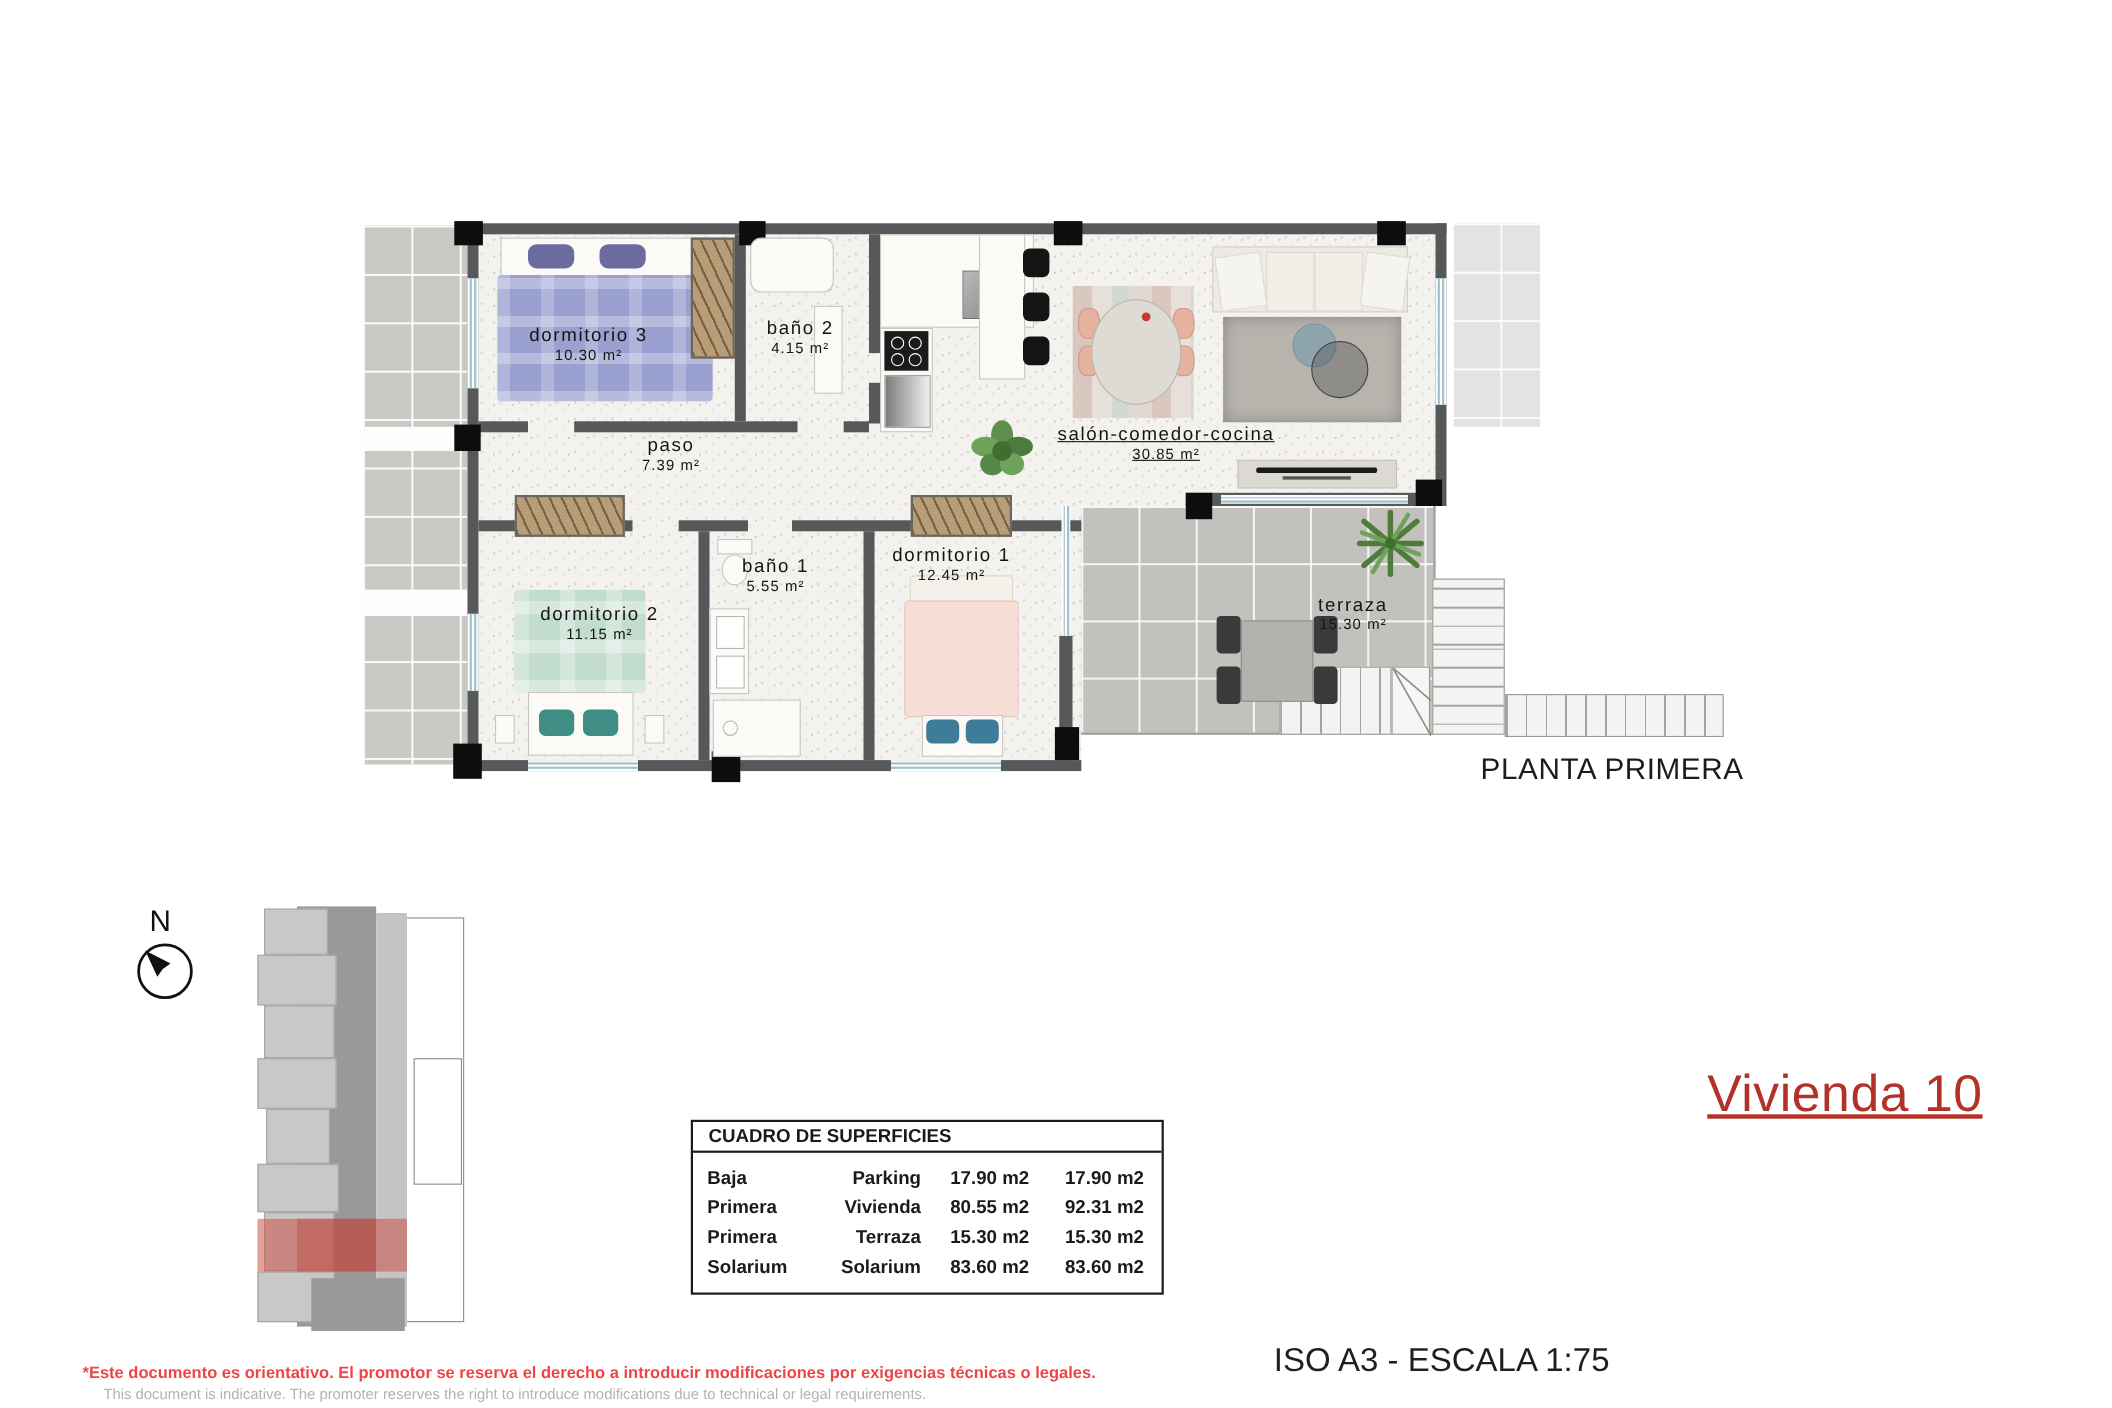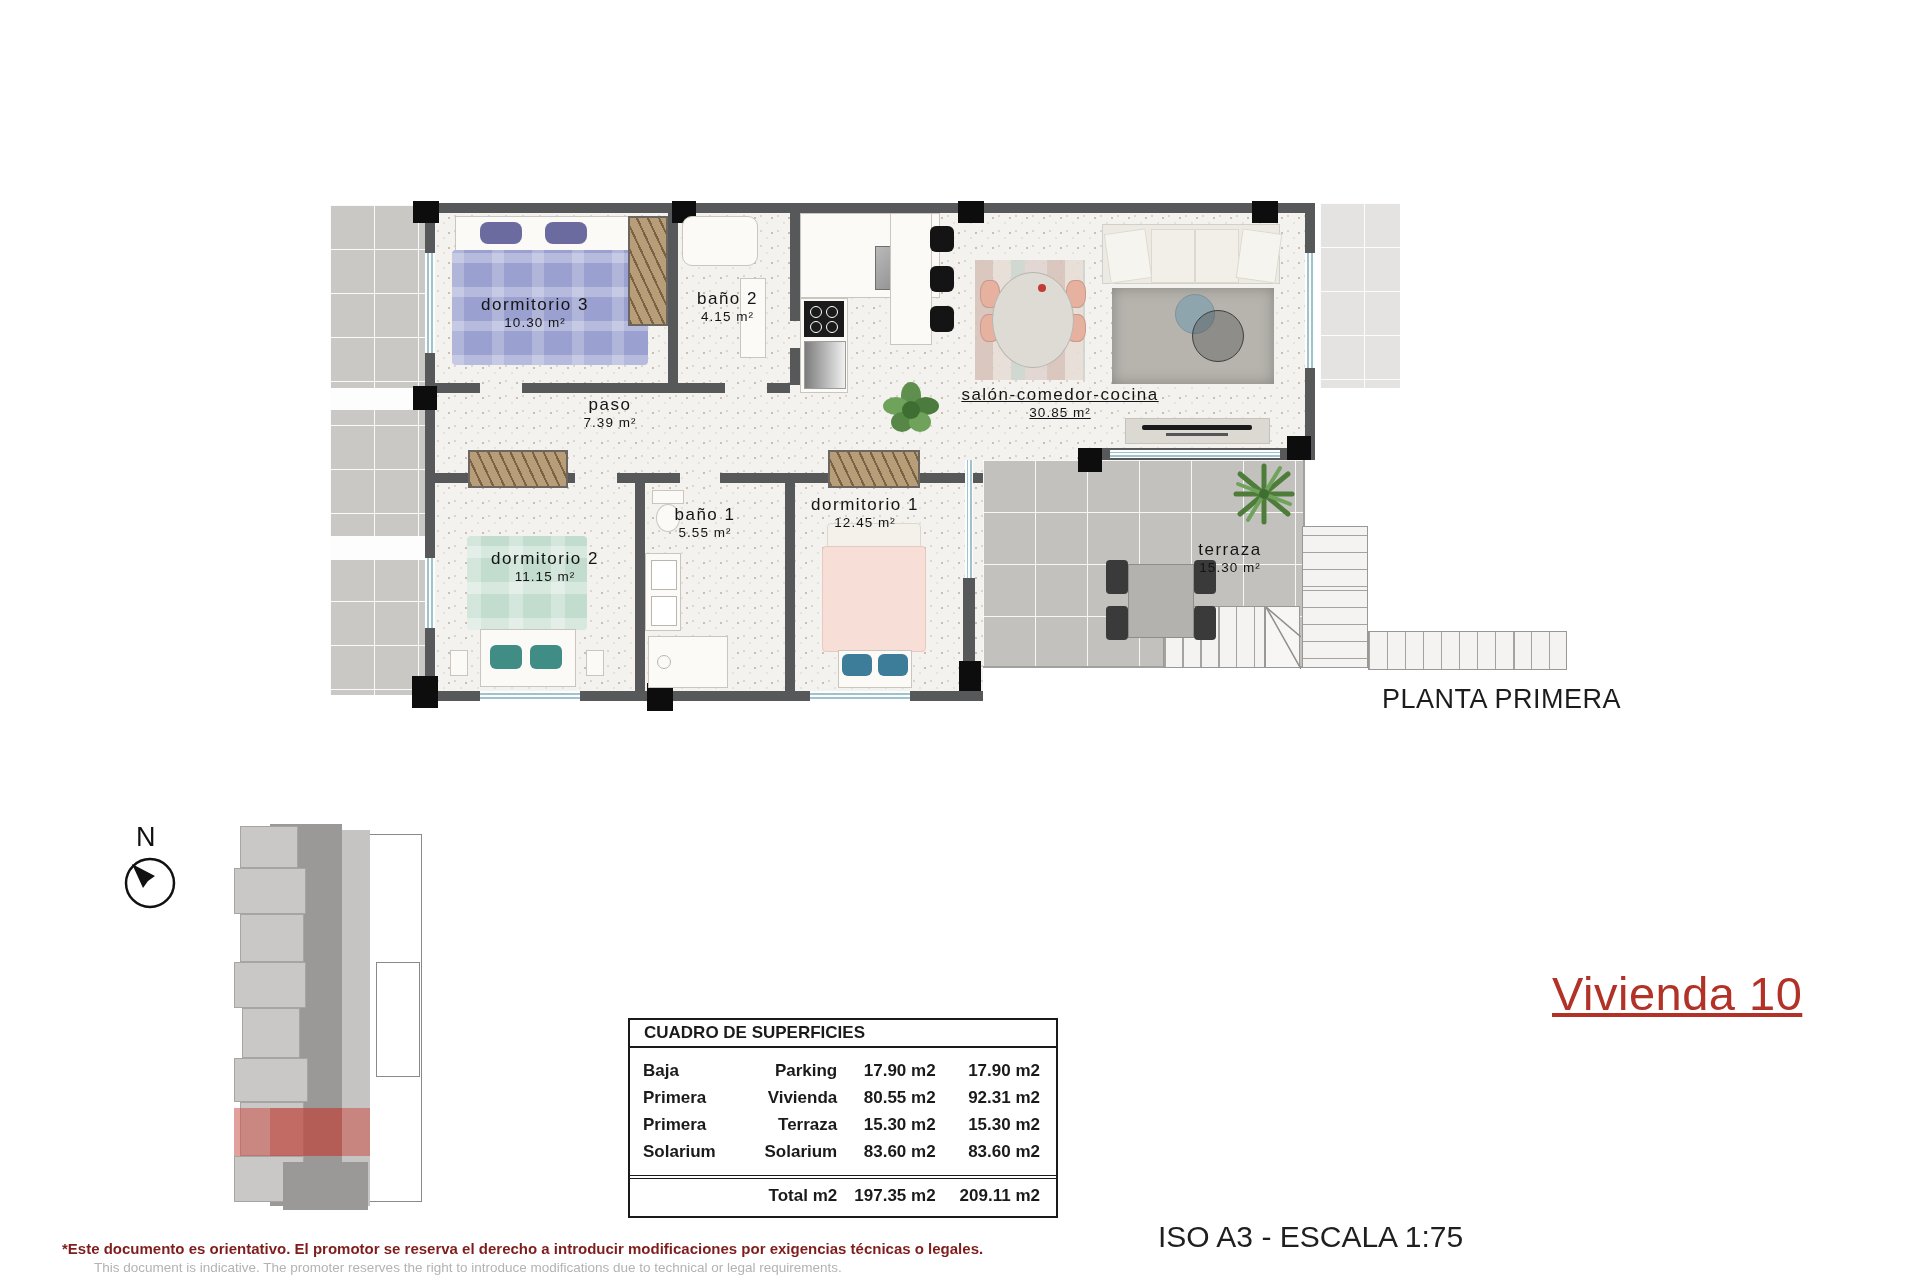--- a/index.html
+++ b/index.html
@@ -54,24 +54,24 @@
   .surf-row{display:flex;font-size:17px;line-height:27px;}
   .surf-row .c1{text-align:left;padding-left:13px;box-sizing:border-box;}
   .surf-row .c2{text-align:right;padding-right:10px;box-sizing:border-box;}
   .surf-row .c3,.surf-row .c4{text-align:right;padding-right:16px;box-sizing:border-box;}
   .surf-total{display:flex;border-top:4px double #1a1a1a;font-size:17px;
               padding:5px 0 8px 0;line-height:24px;}
   .surf-total .c2{text-align:right;padding-right:10px;box-sizing:border-box;}
   .surf-total .c3,.surf-total .c4{text-align:right;padding-right:16px;box-sizing:border-box;}
 
   
-  .plan-title{left:1346px;top:684px;font-size:27px;color:#1c1c1c;letter-spacing:0.5px;margin-left:36px;}
+  .plan-title{left:1346px;top:684px;font-size:27px;color:#1c1c1c;letter-spacing:0.5px;}
   .unit-title{left:1552px;top:966px;font-size:47px;letter-spacing:0.5px;text-decoration:underline;}
   .scale-note{left:1158px;top:1220px;font-size:30px;color:#1f1f1f;}
-  .disclaimer-es{left:62px;top:1240px;font-size:15px;font-weight:bold;color:#7f1d1d;}
+  .disclaimer-es{left:75px;top:1240px;font-size:15px;font-weight:bold;color:#ef4444;}
   .disclaimer-en{left:94px;top:1260px;font-size:13.5px;color:#b3b3b1;}
 
   .compass-n{left:136px;top:822px;font-size:27px;color:#111;}
   .siteplan{left:228px;top:812px;width:200px;height:410px;}
   .sp{position:absolute;box-sizing:border-box;}
   .sp-light{background:#c9c8c7;border:1px solid #a6a5a4;}
   .sp-dark{background:#9a9998;}
   .sp-band{background:#c5c4c3;}
   .sp-white{background:#ffffff;border:1px solid #8a8a8a;}
 </style>
@@ -344,24 +344,18 @@
       <div class="c3">15.30 m2</div>
       <div class="c4">15.30 m2</div>
     </div>
     <div class="surf-row">
       <div class="c1">Solarium</div>
       <div class="c2">Solarium</div>
       <div class="c3">83.60 m2</div>
       <div class="c4">83.60 m2</div>
     </div>
   </div>
-  <div class="surf-total">
-    <div class="c1"></div>
-    <div class="c2">Total m2</div>
-    <div class="c3">197.35 m2</div>
-    <div class="c4">209.11 m2</div>
-  </div>
 </div>
 
 <div class="abs unit-title" style="color: rgb(178, 50, 40);">Vivienda 10</div>
 <div class="abs scale-note">ISO A3 - ESCALA 1:75</div>
 <div class="abs disclaimer-es">*Este documento es orientativo. El promotor se reserva el derecho a introducir modificaciones por exigencias técnicas o legales.</div>
 <div class="abs disclaimer-en">This document is indicative. The promoter reserves the right to introduce modifications due to technical or legal requirements.</div>
 
 </body></html>

